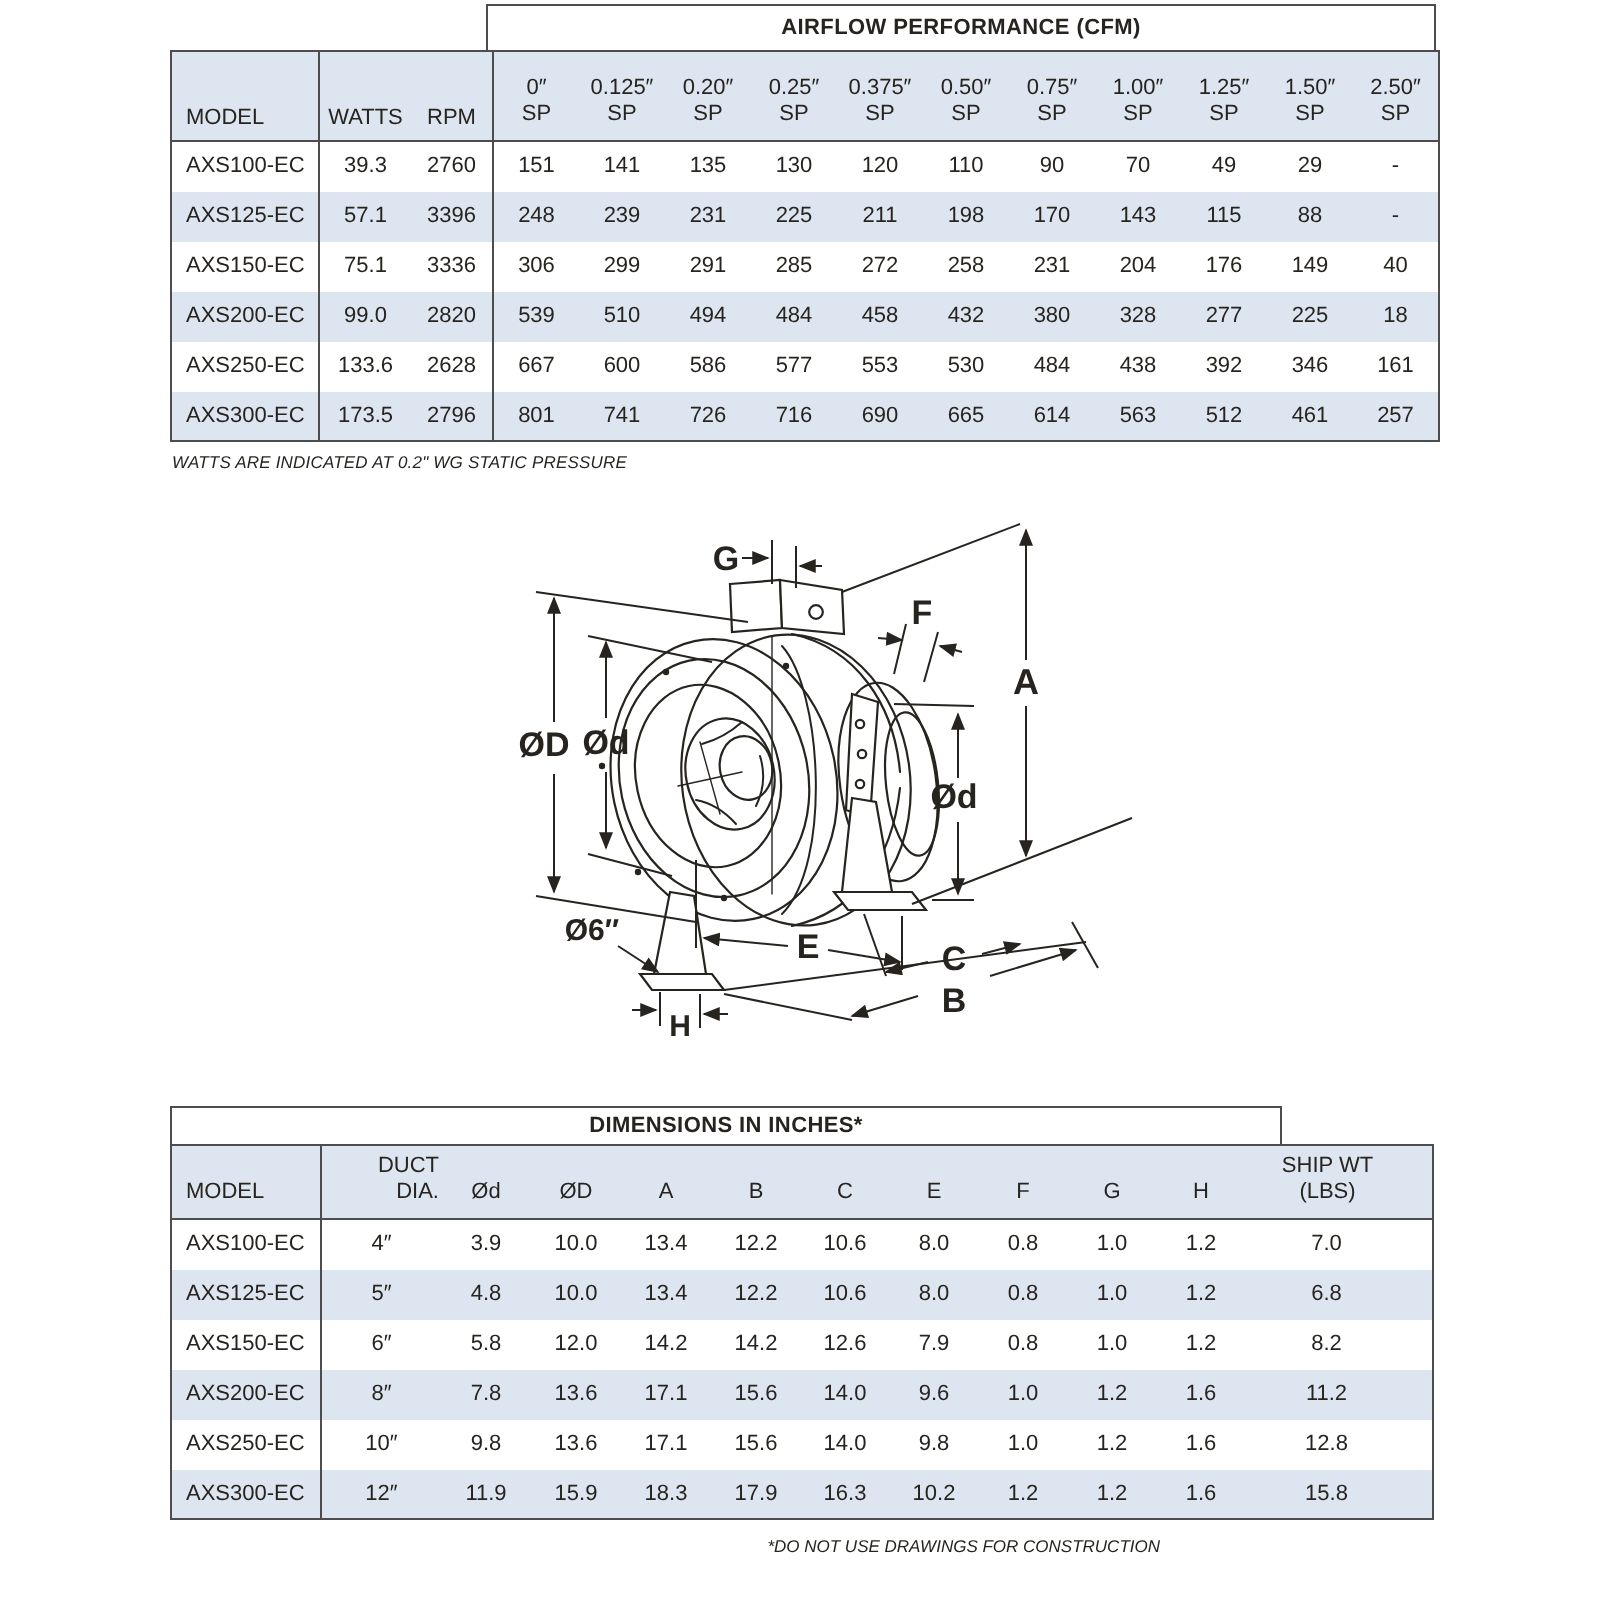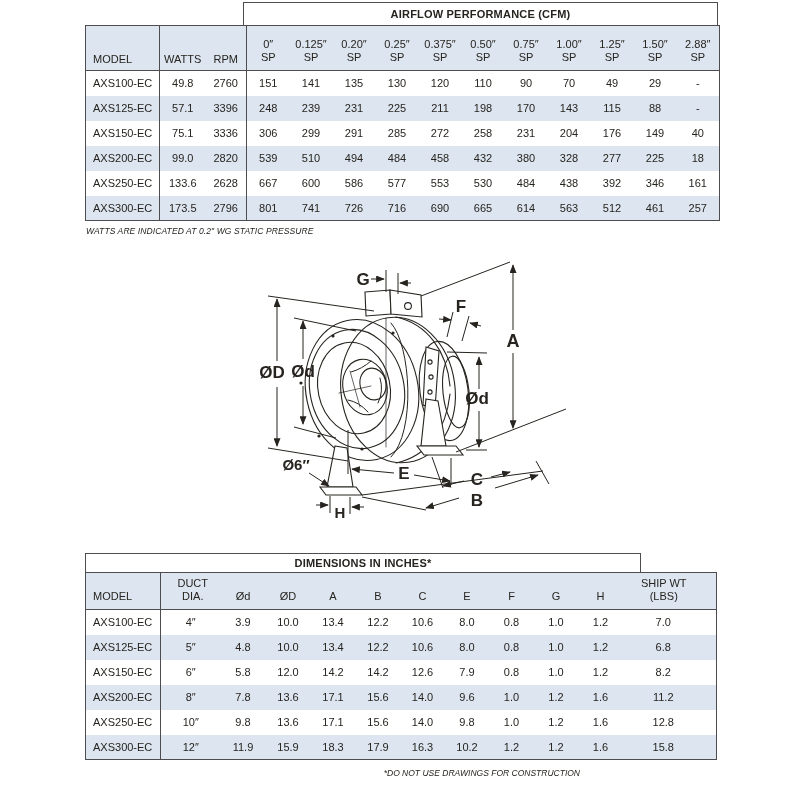--- a/index.html
+++ b/index.html
@@ -30,21 +30,21 @@
   #airflow-table td:first-child,#airflow-table th:first-child{text-align:left;padding-left:7px}
   #airflow-note{position:absolute;left:86px;top:226px;font-size:8.5px;font-style:italic;
     letter-spacing:.1px;color:var(--ink)}
 
   
   #dims-section{position:absolute;left:85px;top:553px;width:631px}
   #dims-section .title-bar{width:556px;height:19px;line-height:18px}
   #dims-table{width:631px}
   #dims-table thead tr{height:37px}
   #dims-table td:first-child,#dims-table th:first-child{text-align:left;padding-left:7px}
-  #dims-table th:nth-child(2){text-align:center;padding-left:5px}
+  #dims-table th:nth-child(2){text-align:right;padding-left:5px}
   #dims-table td:last-child,#dims-table th:last-child{padding-right:12px}
   #dims-note{position:absolute;right:84px;top:766px;font-size:8.5px;font-style:italic;
     text-align:center;line-height:1.75;color:var(--ink)}
 
   
   #fan-svg{position:absolute;left:230px;top:253px;width:345px;height:277px}
   #fan-svg text{font-family:"Liberation Sans",sans-serif;font-weight:600;fill:var(--ink)}
 </style>
 </head>
 <body>
@@ -109,30 +109,30 @@
             </th>
           <th class="two-line">
               <div>1.25″</div>
               <div>SP</div>
             </th>
           <th class="two-line">
               <div>1.50″</div>
               <div>SP</div>
             </th>
           <th class="two-line">
-              <div>2.88″</div>
+              <div>2.50″</div>
               <div>SP</div>
             </th>
         </tr>
       </thead>
       <tbody>
 
           <tr>
             <td class="vr">AXS100-EC</td>
-            <td>49.8</td>
+            <td>39.3</td>
             <td class="vr">2760</td>
             <td>151</td>
             <td>141</td>
             <td>135</td>
             <td>130</td>
             <td>120</td>
             <td>110</td>
             <td>90</td>
             <td>70</td>
             <td>49</td>

